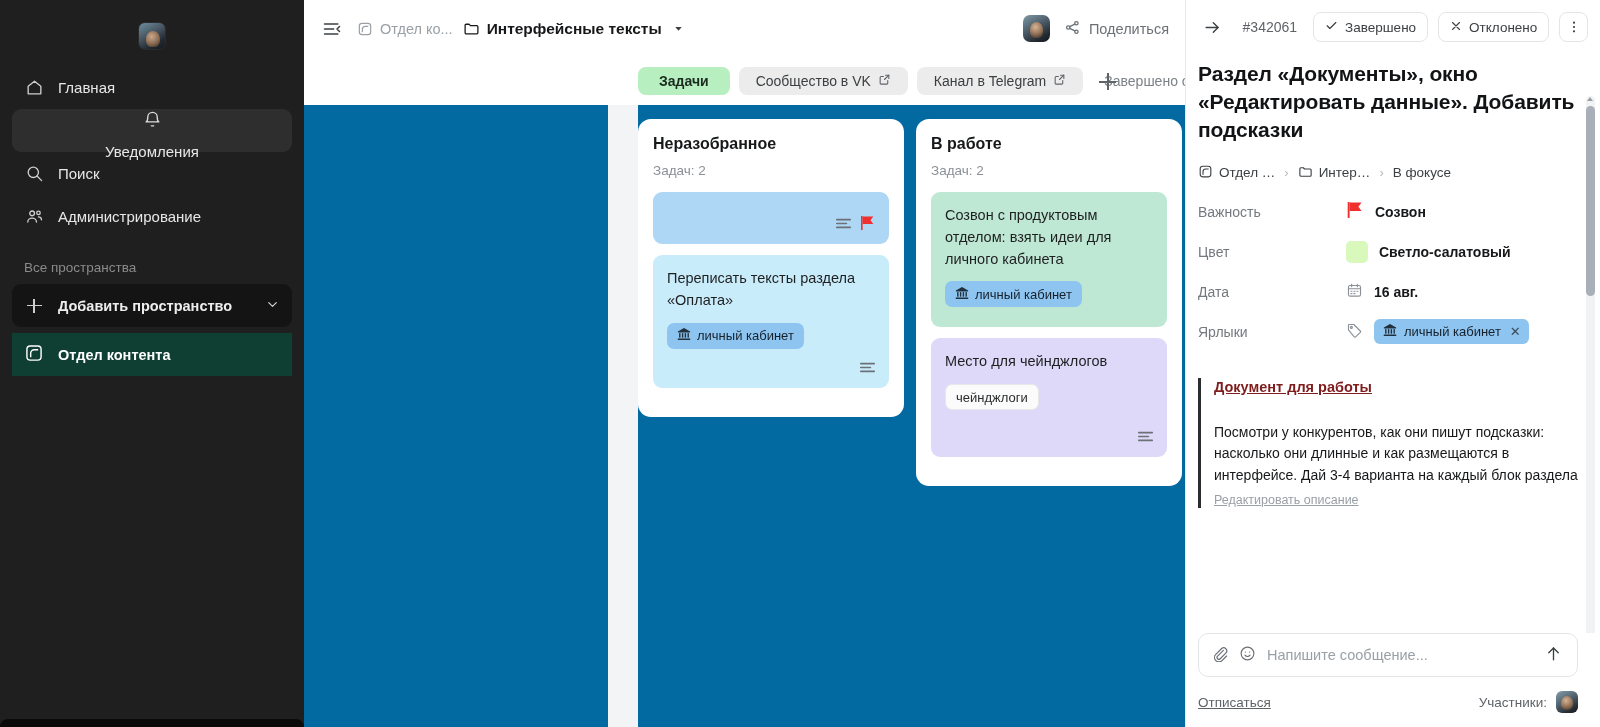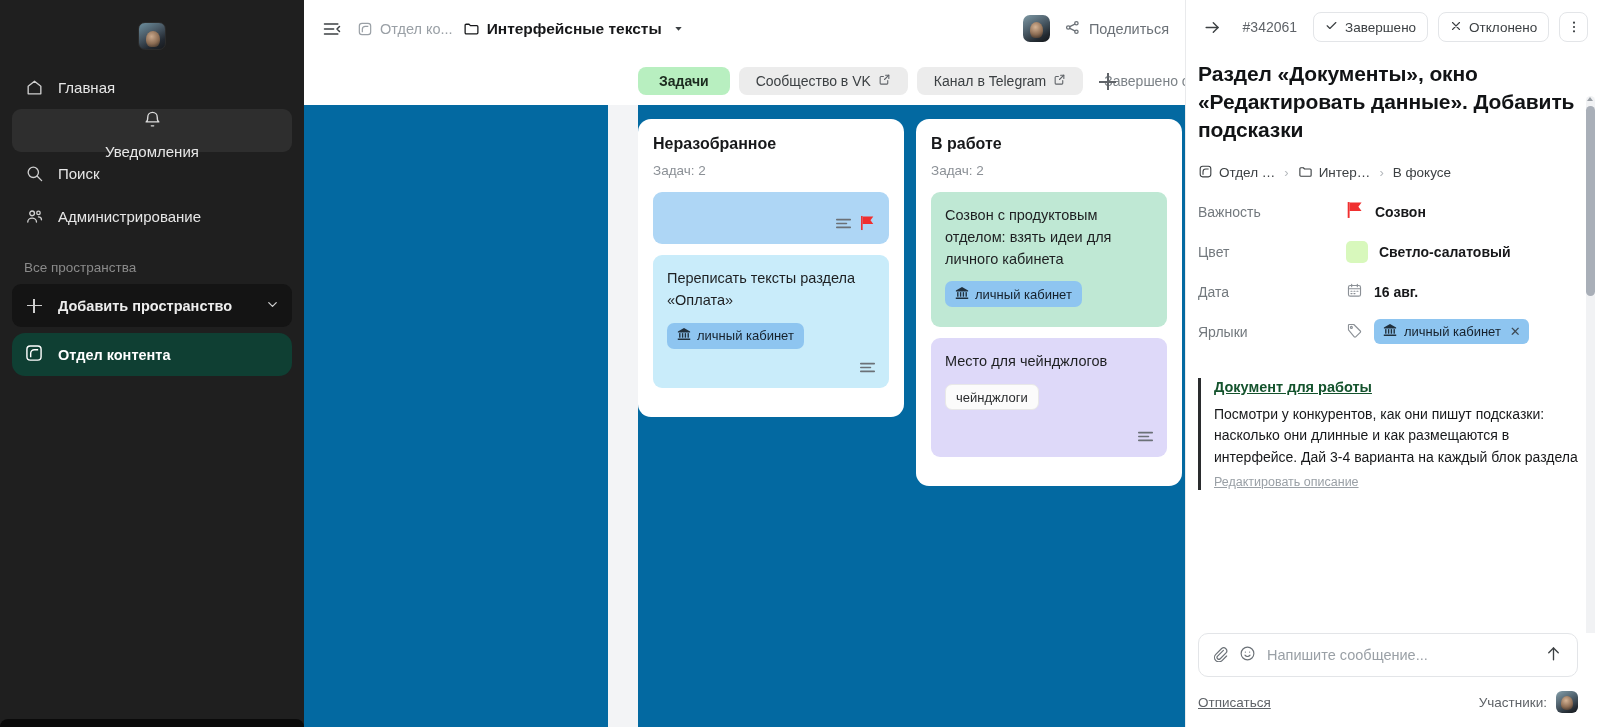--- a/index.html
+++ b/index.html
@@ -49,21 +49,21 @@
     color: #ededed; font-size: 14.5px; font-weight: bold; position: relative;
   }
   .sb-add .plus { width: 20px; height: 20px; flex: 0 0 20px; position: relative; }
   .sb-add .plus::before, .sb-add .plus::after {
     content: ""; position: absolute; background: #cfcfcf;
   }
   .sb-add .plus::before { left: 9px; top: 3px; width: 1.6px; height: 14px; }
   .sb-add .plus::after { left: 2.5px; top: 9.2px; width: 15px; height: 1.6px; }
   .sb-add .chev { margin-left: auto; }
   .sb-space {
-    margin: 6px 12px 0 12px; height: 43px; border-radius: 13px; background: #0f3f33;
+    margin: 6px 12px 0 12px; height: 43px; border-radius: 0; background: #0f3f33;
     display: flex; align-items: center; gap: 14px; padding: 0 12px; cursor: pointer;
     color: #ffffff; font-size: 14.5px; font-weight: bold;
   }
   .sb-help {
     position: absolute; left: 0; bottom: 22px; width: 100%;
     display: flex; align-items: center; gap: 12px; padding-left: 22px;
     color: #dcdcdc; font-size: 14.5px; cursor: pointer;
   }
   .sb-bottom-bar {
     position: absolute; left: 0; bottom: 0; width: 304px; height: 8px;
@@ -172,22 +172,22 @@
     width: 21px; height: 21px; border-radius: 5px; border: 1.6px dashed #c3c7cb;
   }
   .color-sw { width: 22px; height: 22px; border-radius: 5px; background: #d8f8bc; }
   .tag-chip {
     display: inline-flex; align-items: center; gap: 7px; height: 25px; border-radius: 6px;
     padding: 0 8px 0 9px; font-size: 13px; background: #8ec5f0; color: #15202b; font-weight: normal;
   }
   .tag-chip .x { color: #3d4a55; font-size: 13px; cursor: pointer; margin-left: 2px; }
   .doc-block { margin-top: 26px; border-left: 3px solid #2a2c2e; padding-left: 13px; }
   .doc-link {
-    color: #14532d; font-size: 14.5px; font-weight: bold; text-decoration: underline; cursor: pointer;
-    display: inline-block; margin-bottom: 9px;
+    color: #7f1d1d; font-size: 14.5px; font-weight: bold; text-decoration: underline; cursor: pointer;
+    display: inline-block; margin-bottom: 27px;
   }
   .doc-text { font-size: 14px; line-height: 1.55; color: #17181a; }
   .doc-edit { display: inline-block; margin-top: 6px; font-size: 12.5px; color: #9aa0a6; text-decoration: underline; cursor: pointer; }
   .panel-foot { padding: 0 22px 14px 12px; flex: 0 0 auto; }
   .msgbox {
     height: 44px; border: 1px solid #e3e5e8; border-radius: 10px; display: flex; align-items: center;
     gap: 11px; padding: 0 14px 0 12px; background: #fff;
   }
   .msgbox input {
     flex: 1 1 auto; border: none; outline: none; font-size: 14.5px; color: #2a2c2e;

